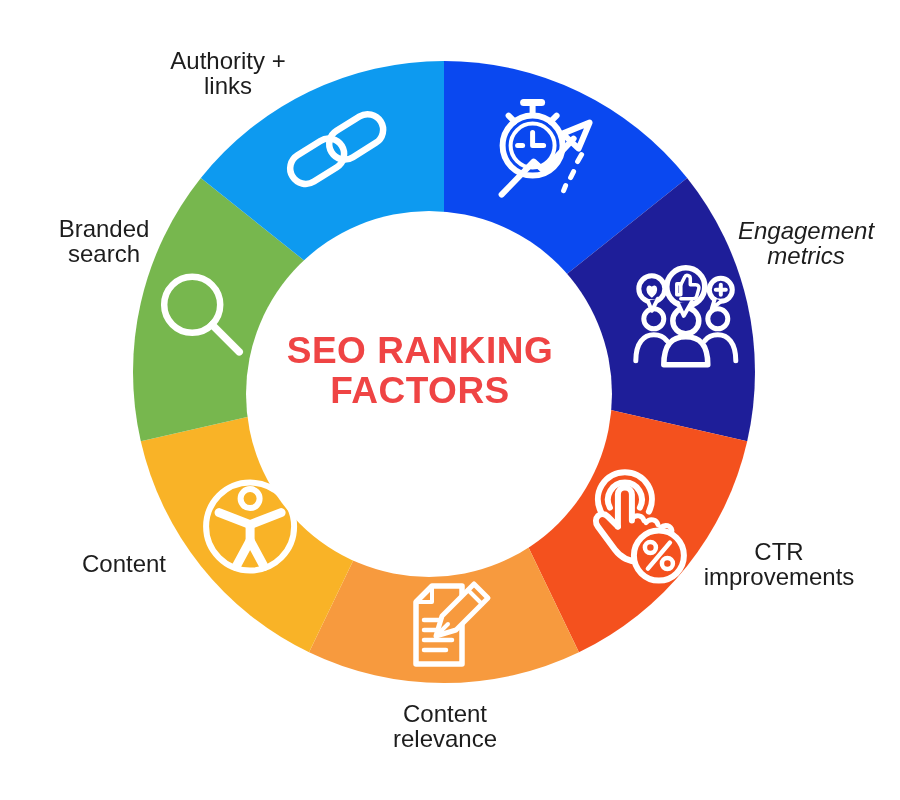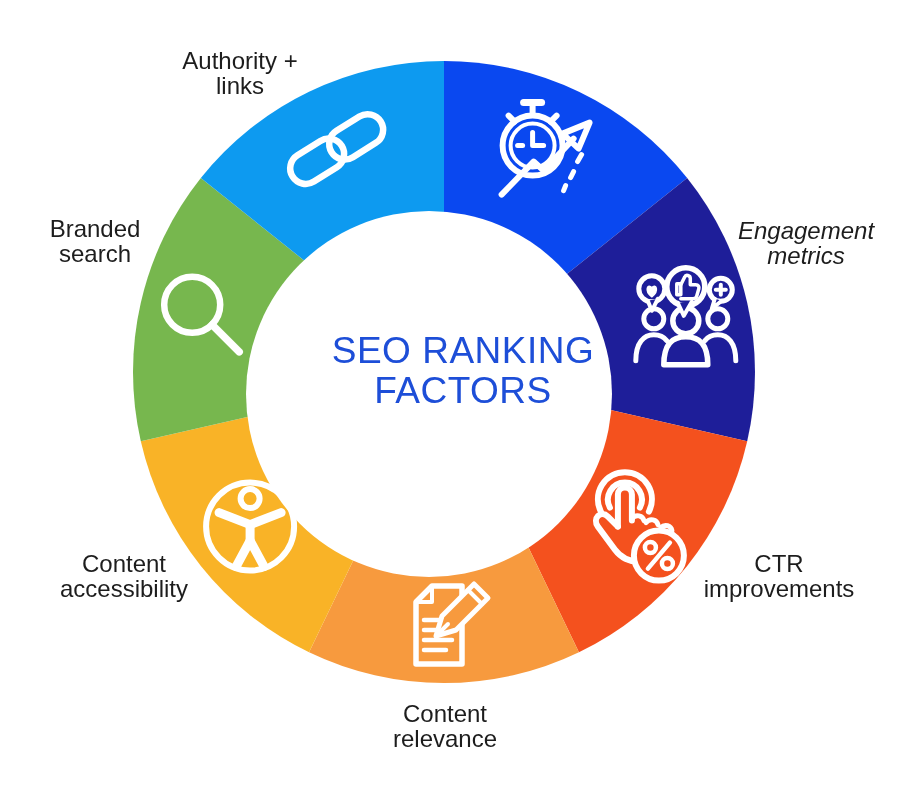--- a/index.html
+++ b/index.html
@@ -1,22 +1,22 @@
 <!DOCTYPE html>
 <html><head>
 <meta charset="utf-8">
 <style>
   html,body{margin:0;padding:0;background:#ffffff;}
   #stage{position:relative;width:900px;height:800px;background:#ffffff;overflow:hidden;
          font-family:"Liberation Sans", sans-serif;}
   #donut-svg{position:absolute;left:0;top:0;}
   .seg-label{position:absolute;transform:translateX(-50%);text-align:center;
              color:#1d1d1d;font-size:24px;line-height:25px;white-space:nowrap;}
-  #center-title{position:absolute;left:463px;top:371px;transform:translate(-50%,-50%);
-                text-align:center;color:#1d4ed8;font-weight:400;font-size:37px;
+  #center-title{position:absolute;left:420px;top:371px;transform:translate(-50%,-50%);
+                text-align:center;color:#ef4444;font-weight:700;font-size:37px;
                 line-height:40px;letter-spacing:.5px;white-space:nowrap;}
 </style>
 </head>
 <body>
 
 <div id="stage">
   <svg id="donut-svg" width="900" height="800" viewBox="0 0 900 800">
       <path d="M 444 372 L 444.00 61.00 A 311 311 0 0 1 687.15 178.09 Z" fill="#0A48F0"></path>
       <path d="M 444 372 L 687.15 178.09 A 311 311 0 0 1 747.20 441.20 Z" fill="#1E1E99"></path>
       <path d="M 444 372 L 747.20 441.20 A 311 311 0 0 1 578.94 652.20 Z" fill="#F4511E"></path>
@@ -117,34 +117,33 @@
     <div>FACTORS</div>
   </div>
 
   <div id="labels">
       <div class="seg-label" style="left: 683px; top: 52px;">
       </div>
       <div class="seg-label" style="left: 806px; top: 218px; font-style: italic;">
         <div>Engagement</div>
         <div>metrics</div>
       </div>
-      <div class="seg-label" style="left: 779px; top: 551px; text-align: center;">
+      <div class="seg-label" style="left: 779px; top: 539px; text-align: center;">
         <div>CTR</div>
         <div>improvements</div>
       </div>
       <div class="seg-label" style="left: 445px; top: 701px;">
         <div>Content</div>
         <div>relevance</div>
       </div>
       <div class="seg-label" style="left: 124px; top: 551px;">
         <div>Content</div>
-        <div>accessibility</div>
       </div>
-      <div class="seg-label" style="left: 95px; top: 216px;">
+      <div class="seg-label" style="left: 104px; top: 216px;">
         <div>Branded</div>
         <div>search</div>
       </div>
-      <div class="seg-label" style="left: 228px; top: 48px; margin-left: 12px;">
+      <div class="seg-label" style="left: 228px; top: 48px;">
         <div>Authority +</div>
         <div>links</div>
       </div>
     </div>
 </div>
 
 </body></html>

